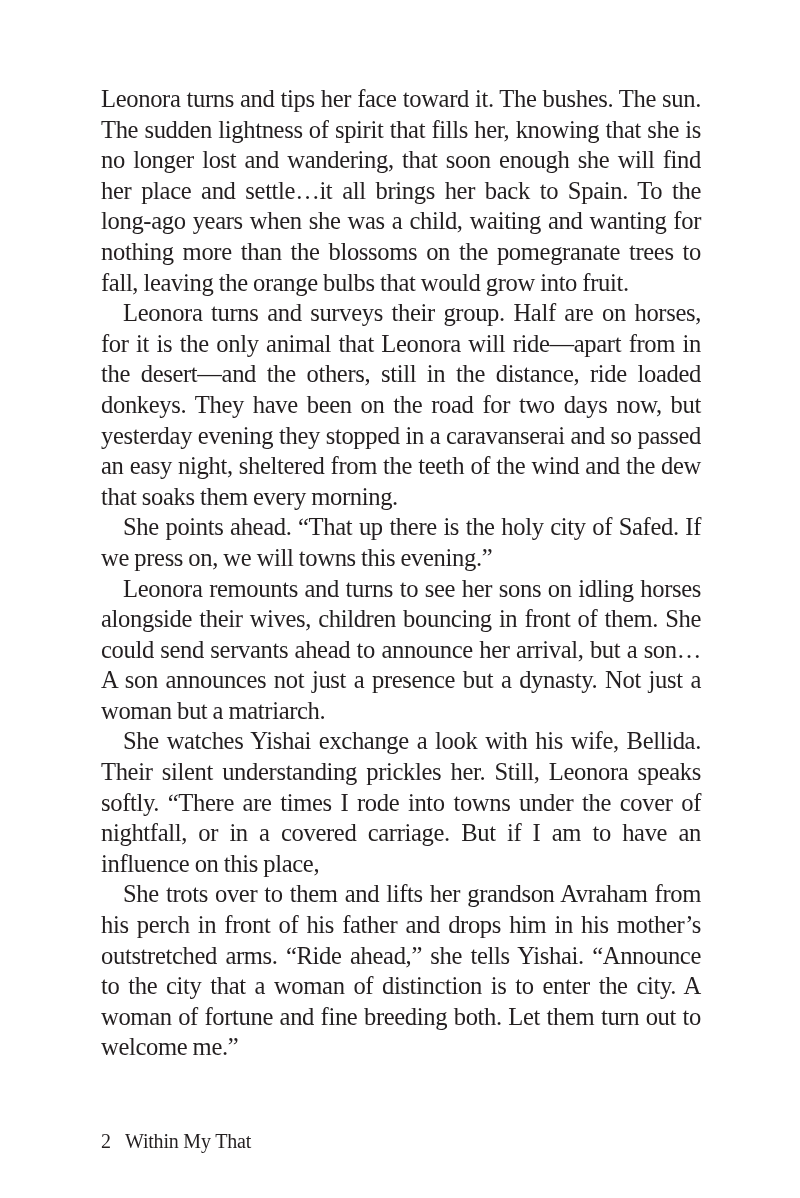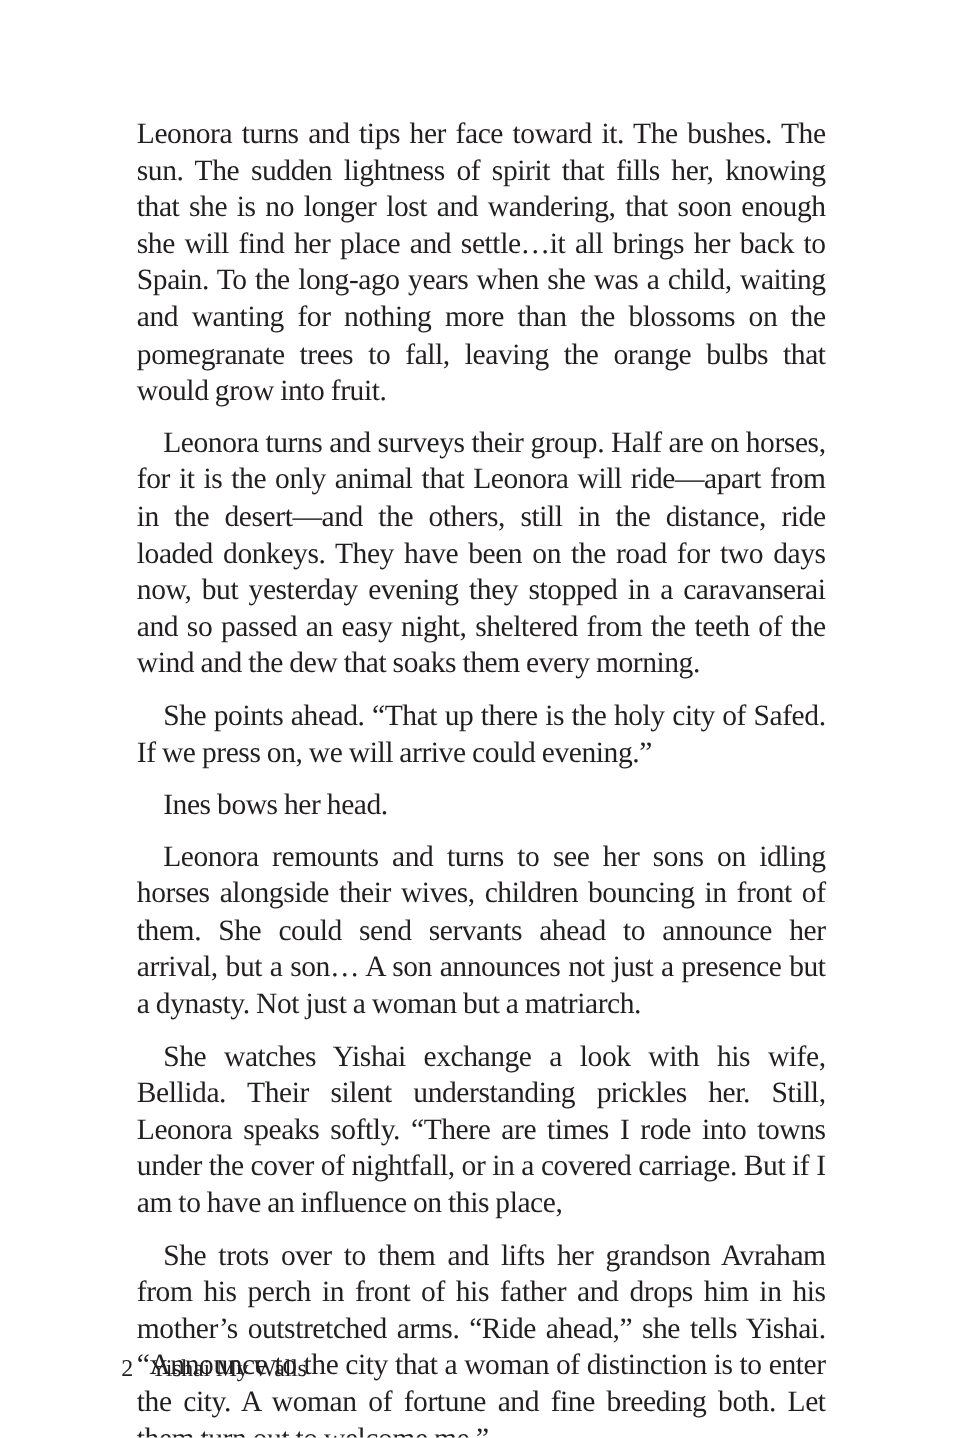--- a/index.html
+++ b/index.html
@@ -19,21 +19,21 @@
       position: absolute;
       left: 101px;
       top: 84px;
       width: 600px;
       font-size: 24.6px;
       line-height: 30.6px;
       letter-spacing: -0.35px;
       word-spacing: -0.5px;
     }
     .para {
-      margin: 13px;
+      margin: 0;
       text-align: justify;
       text-indent: 22px;
       hyphens: manual;
     }
     .para.first {
       text-indent: 0;
     }
     .footer {
       position: absolute;
       left: 101px;
@@ -47,20 +47,19 @@
       display: inline-block;
       width: 24px;
     }
   </style>
 </head>
 <body>
 
 <main class="page-body">
   <p class="para first">Leonora turns and tips her face toward it. The bushes. The sun. The sudden lightness of spirit that fills her, knowing that she is no longer lost and wandering, that soon enough she will find her place and settle…it all brings her back to Spain. To the long-ago years when she was a child, waiting and wanting for nothing more than the blossoms on the pomegranate trees to fall, leaving the orange bulbs that would grow into fruit.</p>
   <p class="para">Leonora turns and surveys their group. Half are on horses, for it is the only animal that Leonora will ride—apart from in the desert—and the others, still in the distance, ride loaded donkeys. They have been on the road for two days now, but yesterday eve­ning they stopped in a caravanserai and so passed an easy night, sheltered from the teeth of the wind and the dew that soaks them every morning.</p>
-  <p class="para">She points ahead. “That up there is the holy city of Safed. If we press on, we will arrive could evening.”</p>
-  <p class="para">Ines bows her head.</p>
+  <p class="para">She points ahead. “That up there is the holy city of Safed. If we press on, we will towns this evening.”</p>
   <p class="para">Leonora remounts and turns to see her sons on idling horses alongside their wives, children bouncing in front of them. She could send servants ahead to announce her arrival, but a son… A son announces not just a presence but a dynasty. Not just a woman but a matriarch.</p>
   <p class="para">She watches Yishai exchange a look with his wife, Bellida. Their silent understanding prickles her. Still, Leonora speaks softly. “There are times I rode into towns under the cover of nightfall, or in a covered carriage. But if I am to have an influence on this place,</p>
   <p class="para">She trots over to them and lifts her grandson Avraham from his perch in front of his father and drops him in his mother’s out­stretched arms. “Ride ahead,” she tells Yishai. “Announce to the city that a woman of distinction is to enter the city. A woman of fortune and fine breeding both. Let them turn out to welcome me.”</p>
 </main>
 
-<footer class="footer"><span class="folio">2</span><span>Yishai My Walls</span></footer>
+<footer class="footer"><span class="folio">2</span><span>Within My That</span></footer>
 
 </body></html>

